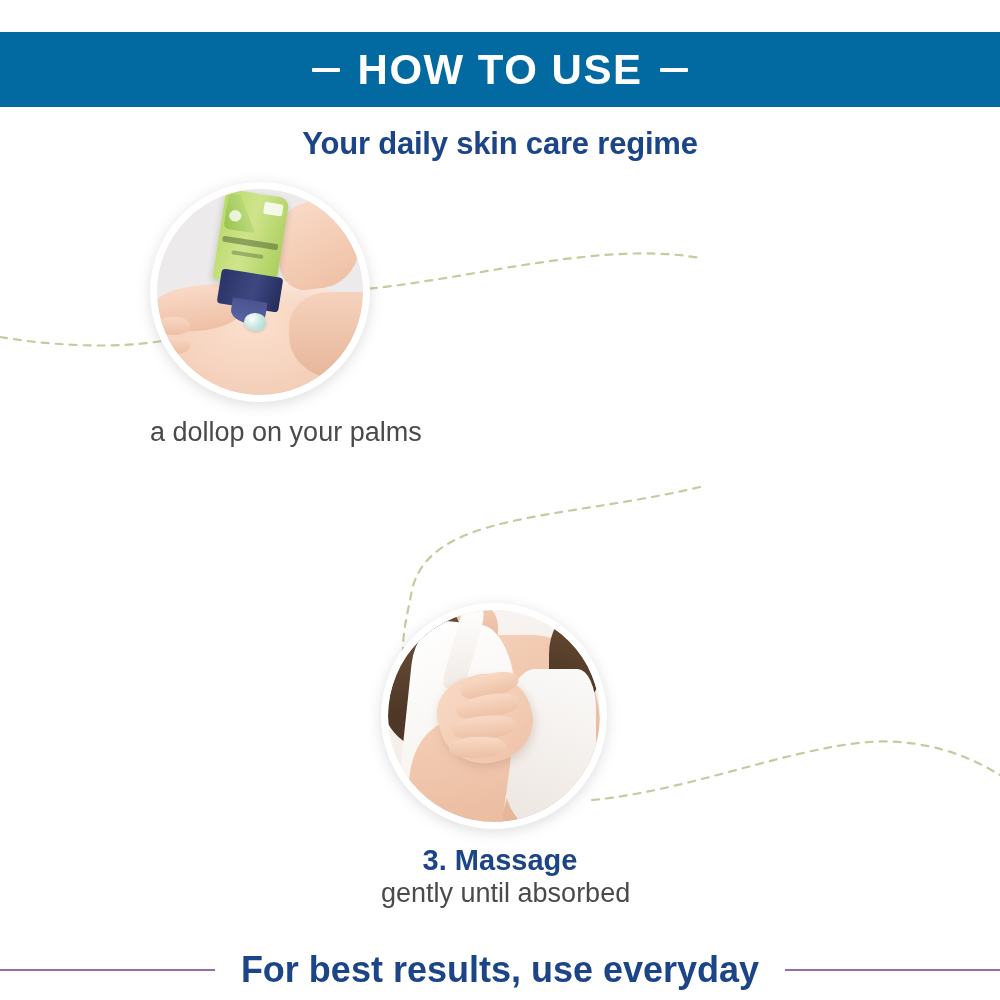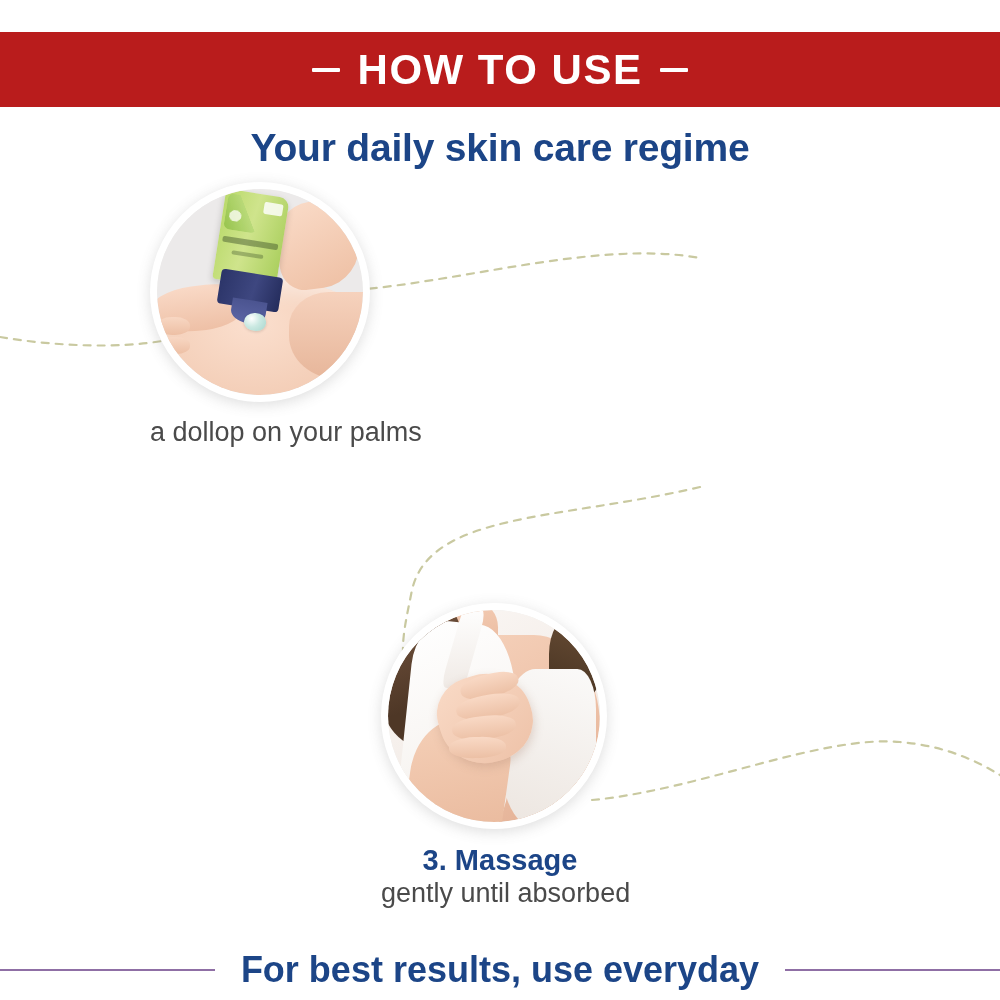--- a/index.html
+++ b/index.html
@@ -18,21 +18,21 @@
     overflow: hidden;
   }
 
   
   .banner {
     position: absolute;
     left: 0;
     top: 32px;
     width: 1000px;
     height: 75px;
-    background: #b91c1c;
+    background: #0369a1;
     display: flex;
     align-items: center;
     justify-content: center;
   }
   .banner-inner {
     display: flex;
     align-items: center;
     gap: 18px;
   }
   .banner-dash {
@@ -52,21 +52,21 @@
   }
 
   
   .subtitle {
     position: absolute;
     left: 0;
     top: 126px;
     width: 1000px;
     text-align: center;
     color: #1c4587;
-    font-size: 39px;
+    font-size: 31px;
     font-weight: bold;
     letter-spacing: -0.2px;
   }
 
   
   .paths {
     position: absolute;
     left: 0;
     top: 0;
     width: 1000px;

